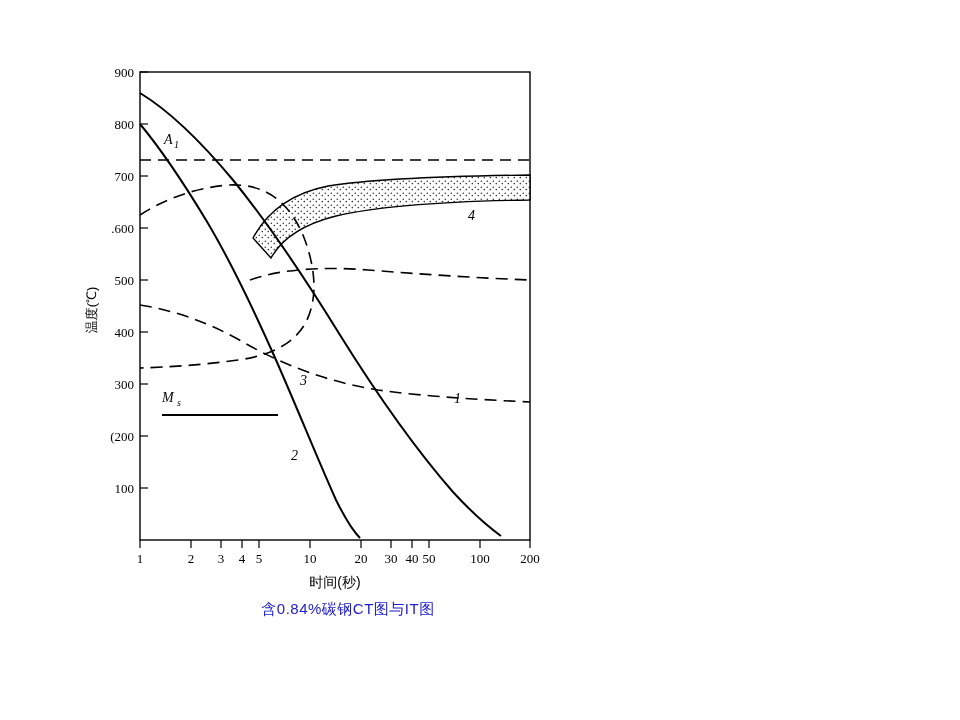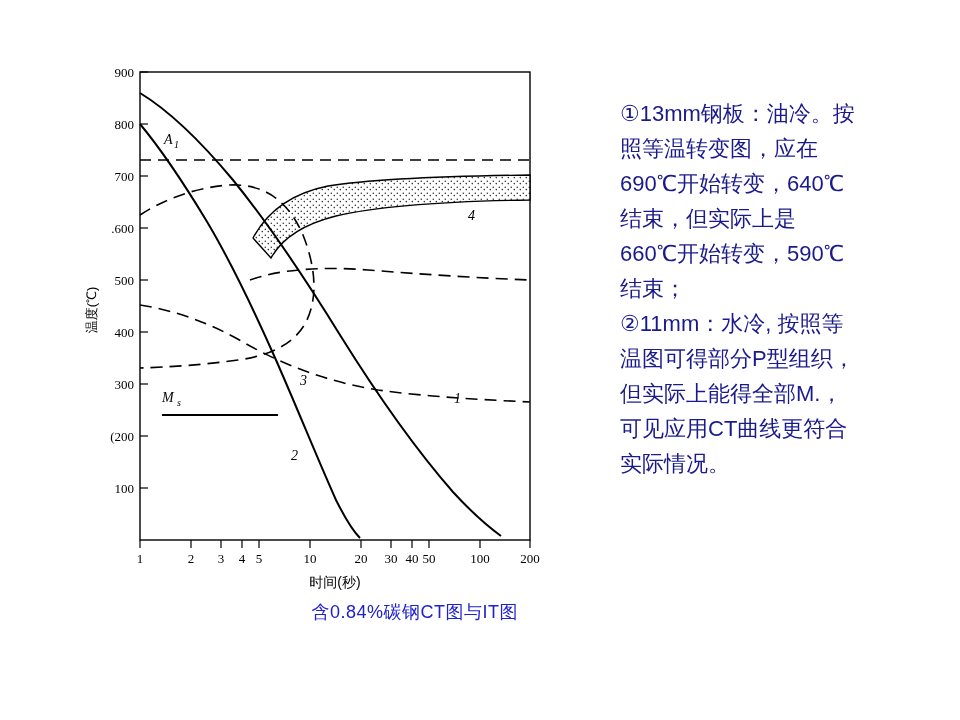--- a/index.html
+++ b/index.html
@@ -30,23 +30,23 @@
   #chart-svg {
     position: absolute;
     left: 0;
     top: 0;
   }
   #chart-caption {
     position: absolute;
     left: 100px;
     top: 540px;
     width: 340px;
-    text-align: right;
+    text-align: center;
     color: #2020cc;
-    font-size: 18px;
+    font-size: 15px;
     font-family: "Liberation Sans", sans-serif;
     letter-spacing: 0.5px;
   }
 
   
   #notes {
     position: absolute;
     left: 620px;
     top: 96px;
     width: 320px;
@@ -165,27 +165,14 @@
         <text x="376" y="343" font-size="14" font-style="italic">1</text>
         <text x="213" y="400" font-size="14" font-style="italic">2</text>
         <text x="222" y="325" font-size="14" font-style="italic">3</text>
         <text x="390" y="160" font-size="14" font-style="italic">4</text>
       </g>
     </svg>
 
     <div id="chart-caption">含0.84%碳钢CT图与IT图</div>
   </div>
 
-  <div id="notes">
-    <div class="line">①13mm钢板：油冷。按</div>
-    <div class="line">照等温转变图，应在</div>
-    <div class="line">690℃开始转变，640℃</div>
-    <div class="line">结束，但实际上是</div>
-    <div class="line">660℃开始转变，590℃</div>
-    <div class="line">结束；</div>
-    <div class="line">②11mm：水冷, 按照等</div>
-    <div class="line">温图可得部分P型组织，</div>
-    <div class="line">但实际上能得全部M.，</div>
-    <div class="line">可见应用CT曲线更符合</div>
-    <div class="line">实际情况。</div>
-  </div>
 
 </div>
 
 </body></html>

